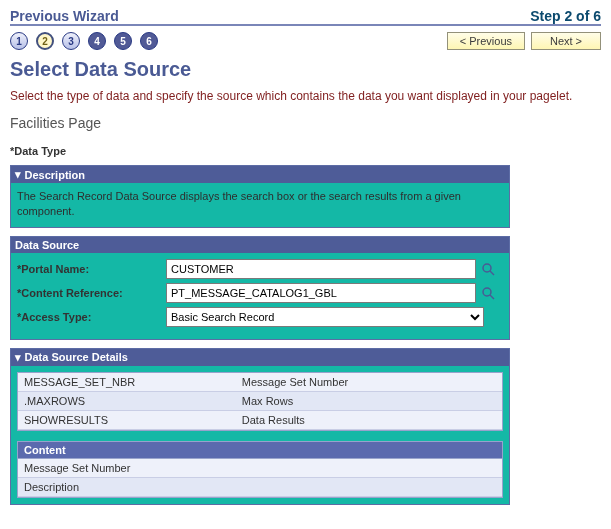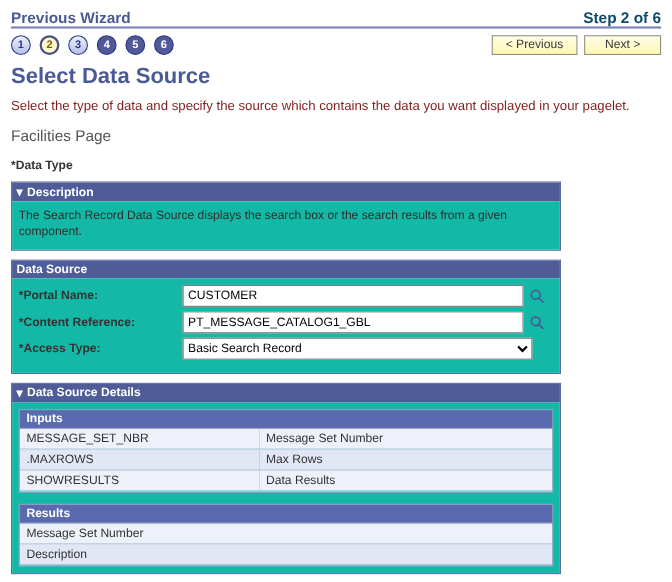--- a/index.html
+++ b/index.html
@@ -210,41 +210,40 @@
 </div>
 
 <div class="section full">
   <div class="sec-header">
     <span class="tri">▾</span>
     <span>Data Source Details</span>
   </div>
   <div class="sec-body" style="padding:6px;">
 
     <div class="inner-block">
-      <div class="subhdr">Inputs</div>
       <table class="grid">
         <tbody>
             <tr>
           <td style="width:45%">MESSAGE_SET_NBR</td>
           <td>Message Set Number</td>
         </tr>
         <tr>
           <td>.MAXROWS</td>
           <td>Max Rows</td>
         </tr>
         <tr>
           <td>SHOWRESULTS</td>
           <td>Data Results</td>
         </tr>
       </tbody>
         </table>
     </div>
 
     <div class="inner-block" style="margin-bottom:0;">
-      <div class="subhdr">Results</div>
+      <div class="subhdr">Content</div>
       <table class="grid">
         <tbody>
             <tr>
           <td>Message Set Number</td>
         </tr>
         <tr>
           <td>Description</td>
         </tr>
       </tbody>
         </table>

